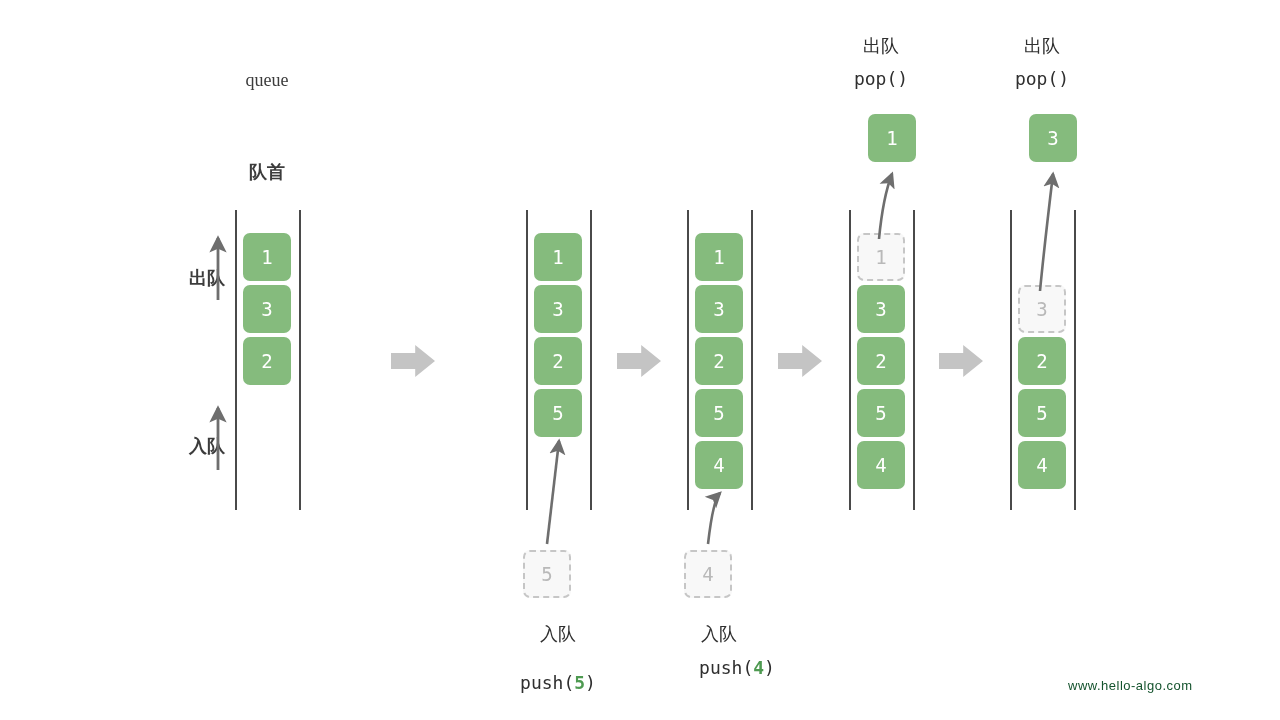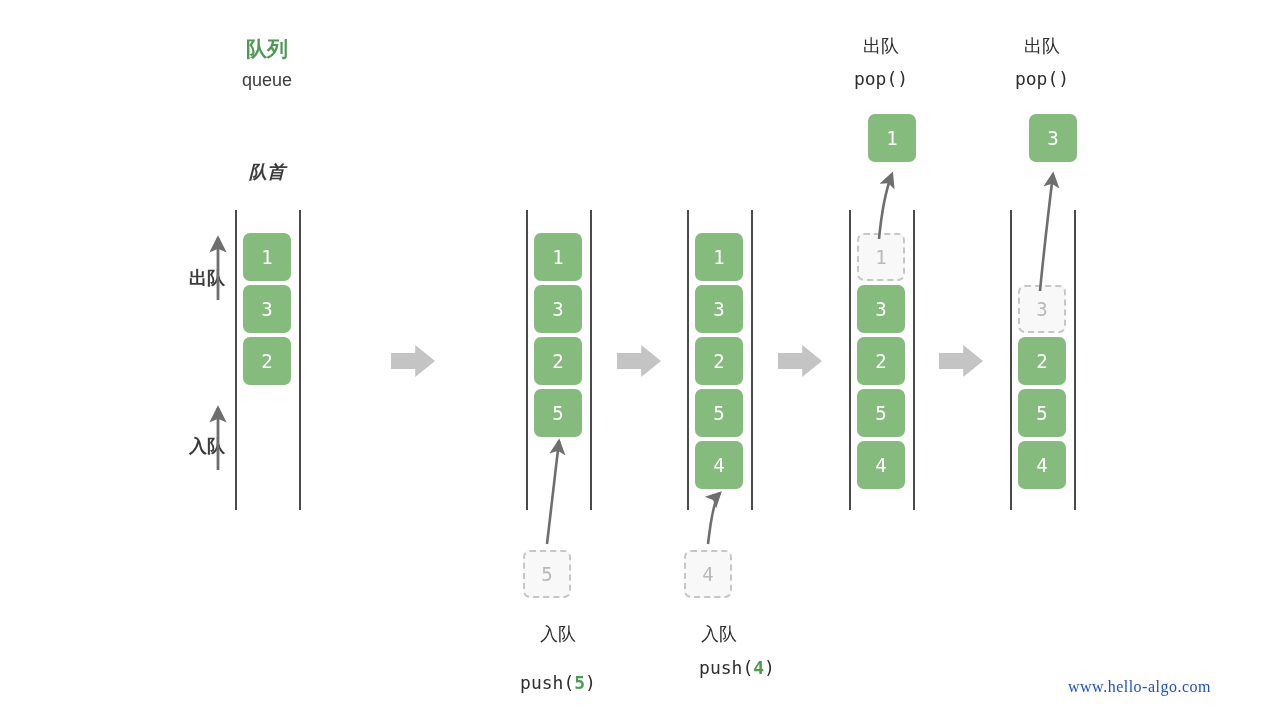--- a/index.html
+++ b/index.html
@@ -13,24 +13,24 @@
   #stage{position:absolute;left:0;top:0;width:1280px;height:720px;}
 
   .lbl{position:absolute;white-space:nowrap;}
 
   .title-cn{
     font-size:21px;font-weight:bold;color:#4e9a51;
     text-align:center;
   }
   .title-en{
     font-size:18px;color:#3c3c3c;text-align:center;
-    font-family:Liberation Sans, sans-serif;
+    font-family:Liberation Serif, serif;
   }
   .endlabel{
-    font-size:18px;font-weight:bold;color:#3c3c3c;text-align:center;font-style:italic;
+    font-size:18px;font-weight:bold;color:#3c3c3c;text-align:center;
   }
   .oplabel-cn{
     font-size:18px;font-weight:bold;color:#3c3c3c;text-align:center;
   }
   .op-cn{
     font-size:18px;color:#2f2f2f;text-align:center;font-weight:normal;
   }
   .op-code{
     font-size:18px;color:#2f2f2f;text-align:center;
     font-family:"DejaVu Sans Mono","Liberation Mono",monospace;
@@ -46,32 +46,31 @@
     box-sizing:border-box;
   }
   .cell.ghost{
     background:#f8f8f8;color:#b9b9b9;
     border:2px dashed #c6c6c6;
   }
   .rail{
     position:absolute;width:1.6px;background:#4a4a4a;
   }
   .watermark{
-    position:absolute;font-size:16px;color:#1d4ed8;
-    font-family:Liberation Serif, serif;
+    position:absolute;font-size:13px;color:#14532d;
+    font-family:Liberation Sans, sans-serif;
     letter-spacing:0.5px;
   }
   svg.overlay{position:absolute;left:0;top:0;width:1280px;height:720px;pointer-events:none;}
 </style>
 </head>
 <body>
 
 <div id="stage">
 
-  <div class="lbl title-cn" style="left:167px;top:35px;width:200px;">队列</div>
   <div class="lbl title-en" style="left:167px;top:70px;width:200px;">queue</div>
 
   <div class="lbl endlabel" style="left:167px;top:160px;width:200px;">队首</div>
 
   <div class="lbl oplabel-cn" style="left:125px;top:266px;width:100px;text-align:right;">出队</div>
   <div class="lbl oplabel-cn" style="left:125px;top:434px;width:100px;text-align:right;">入队</div>
 
   <div class="watermark" style="left:1068px;top:678px;">www.hello-algo.com</div>
 
   <div id="columns-layer">

